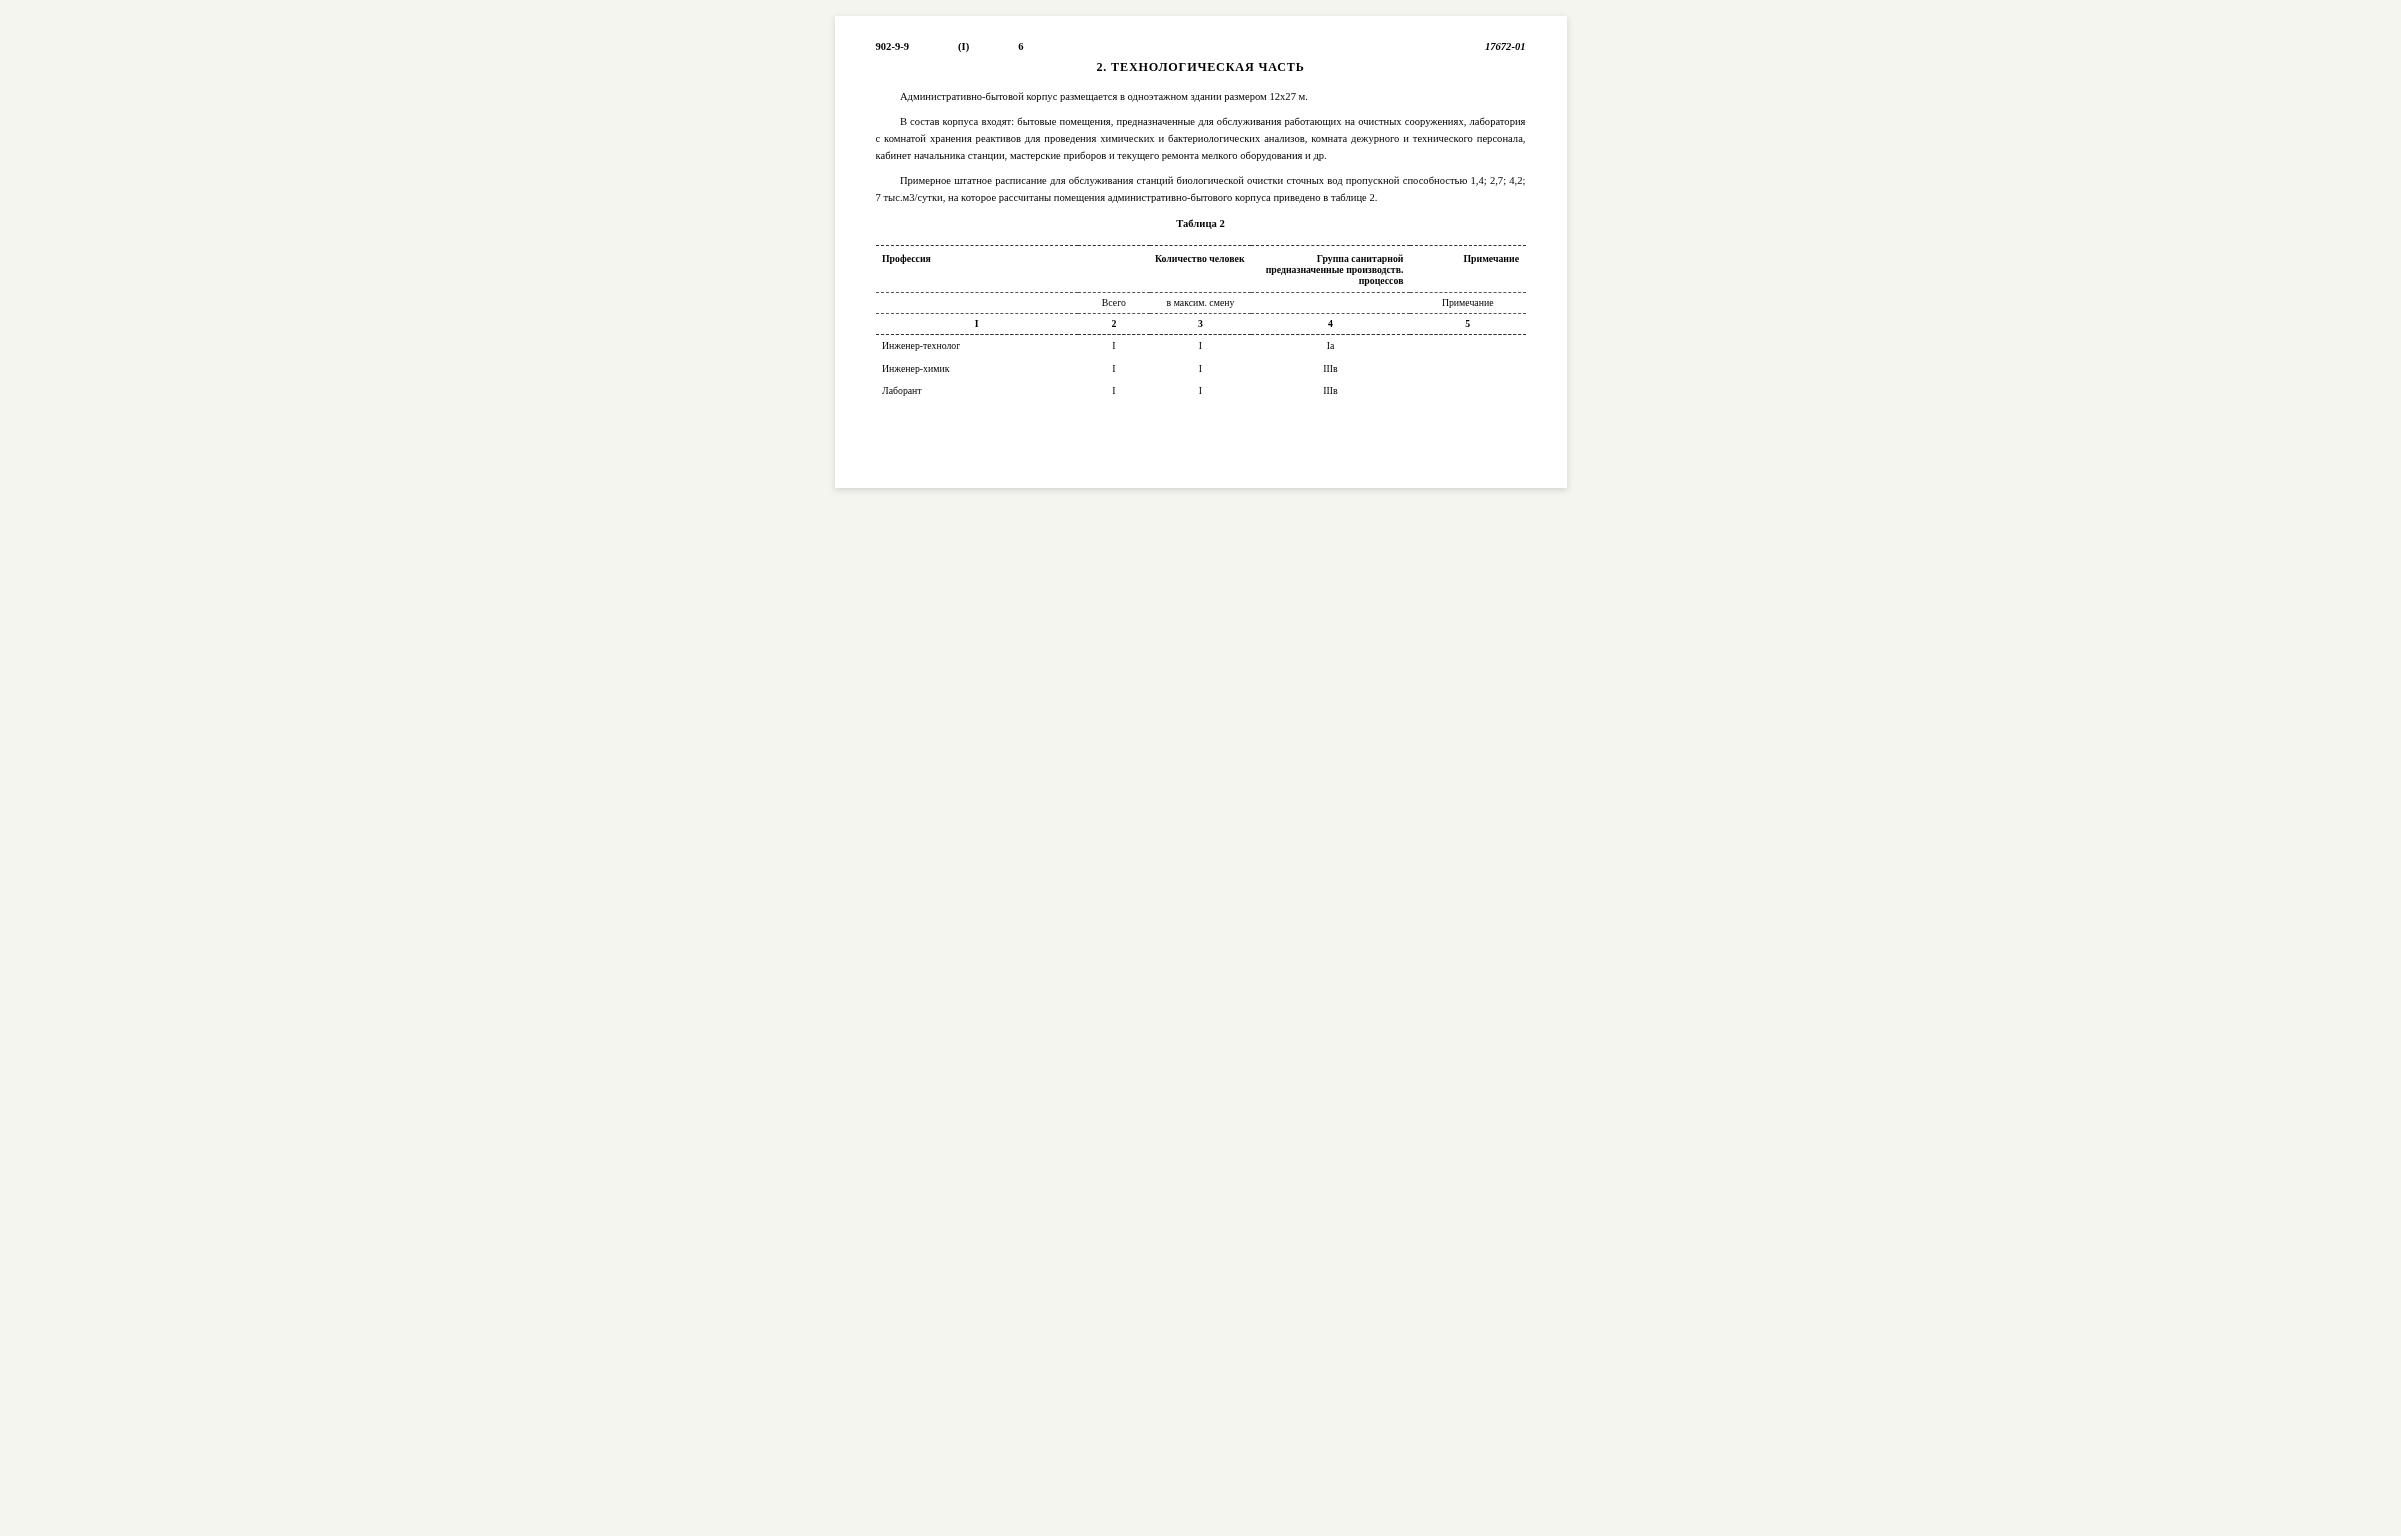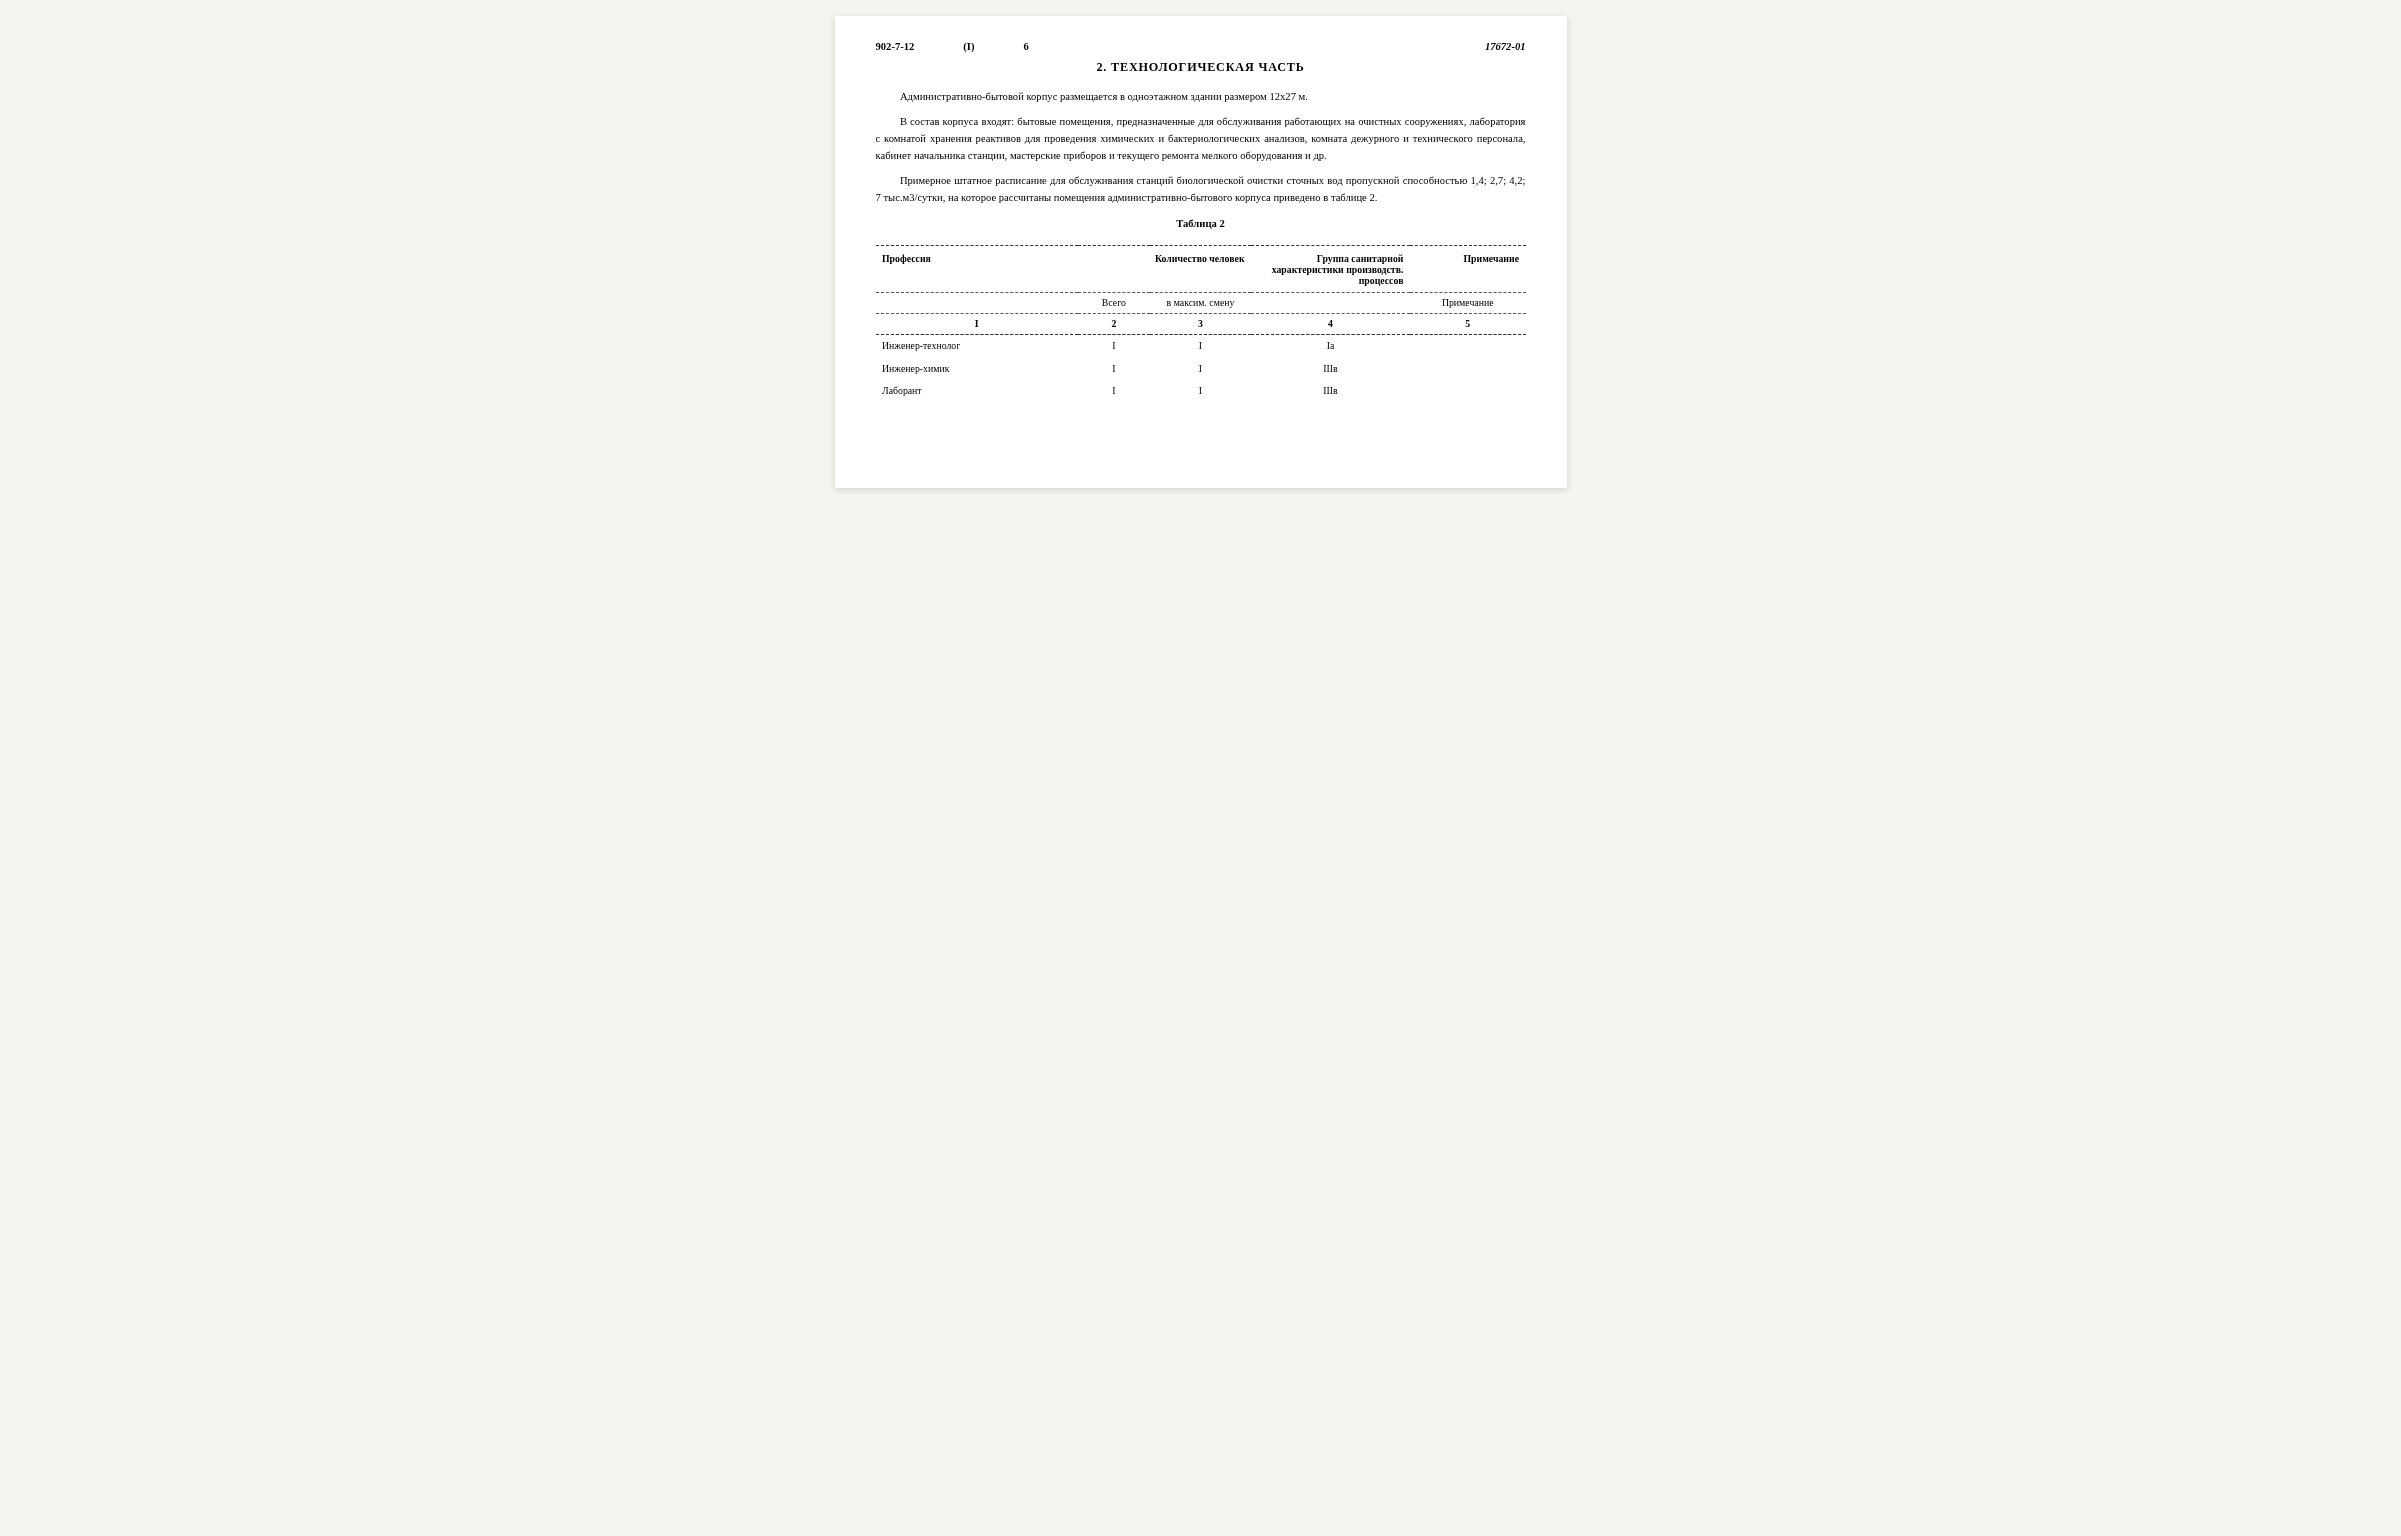--- a/index.html
+++ b/index.html
@@ -148,21 +148,21 @@
       font-weight: bold;
     }
   </style>
 </head>
 <body>
 
 <div class="page">
 
   <div class="page-header">
     <div class="header-left">
-      <span>902-7-12</span>
+      <span>902-9-9</span>
       <span>(I)</span>
       <span>6</span>
     </div>
     <div class="header-right">17672-01</div>
   </div>
 
   <div class="section-title">2. ТЕХНОЛОГИЧЕСКАЯ ЧАСТЬ</div>
 
   <div class="body-text">
     <span class="indent"></span><span>Административно-бытовой корпус размещается в одноэтажном здании размером 12x27 м.</span>
@@ -176,21 +176,21 @@
 
   <div class="table-title">Таблица 2</div>
 
   <table class="data-table">
     <thead>
 
       <tr class="header-row-main">
         <th class="col-profession" style="border-top:1.6px dashed #333; border-bottom:0.8px dashed #555;">Профессия</th>
         <th colspan="2" class="group-header-count" style="border-top:1.6px dashed #333; border-bottom:0.8px dashed #555;">Количество человек</th>
         <th class="col-group" style="border-top:1.6px dashed #333; border-bottom:0.8px dashed #555;">
-          <span>Группа санитарной характеристики производств. процессов</span>
+          <span>Группа санитарной предназначенные производств. процессов</span>
         </th>
         <th class="col-note" style="border-top:1.6px dashed #333; border-bottom:0.8px dashed #555;">Примечание</th>
       </tr>
 
       <tr class="header-row-sub">
         <th class="col-profession" style="border-bottom:0.8px dashed #555;"></th>
         <th class="col-count-total" style="border-bottom:0.8px dashed #555;">Всего</th>
         <th class="col-count-shift" style="border-bottom:0.8px dashed #555;">в максим. смену</th>
         <th class="col-group" style="border-bottom:0.8px dashed #555;"></th>
         <th class="col-note" style="border-bottom:0.8px dashed #555;">Примечание</th>

